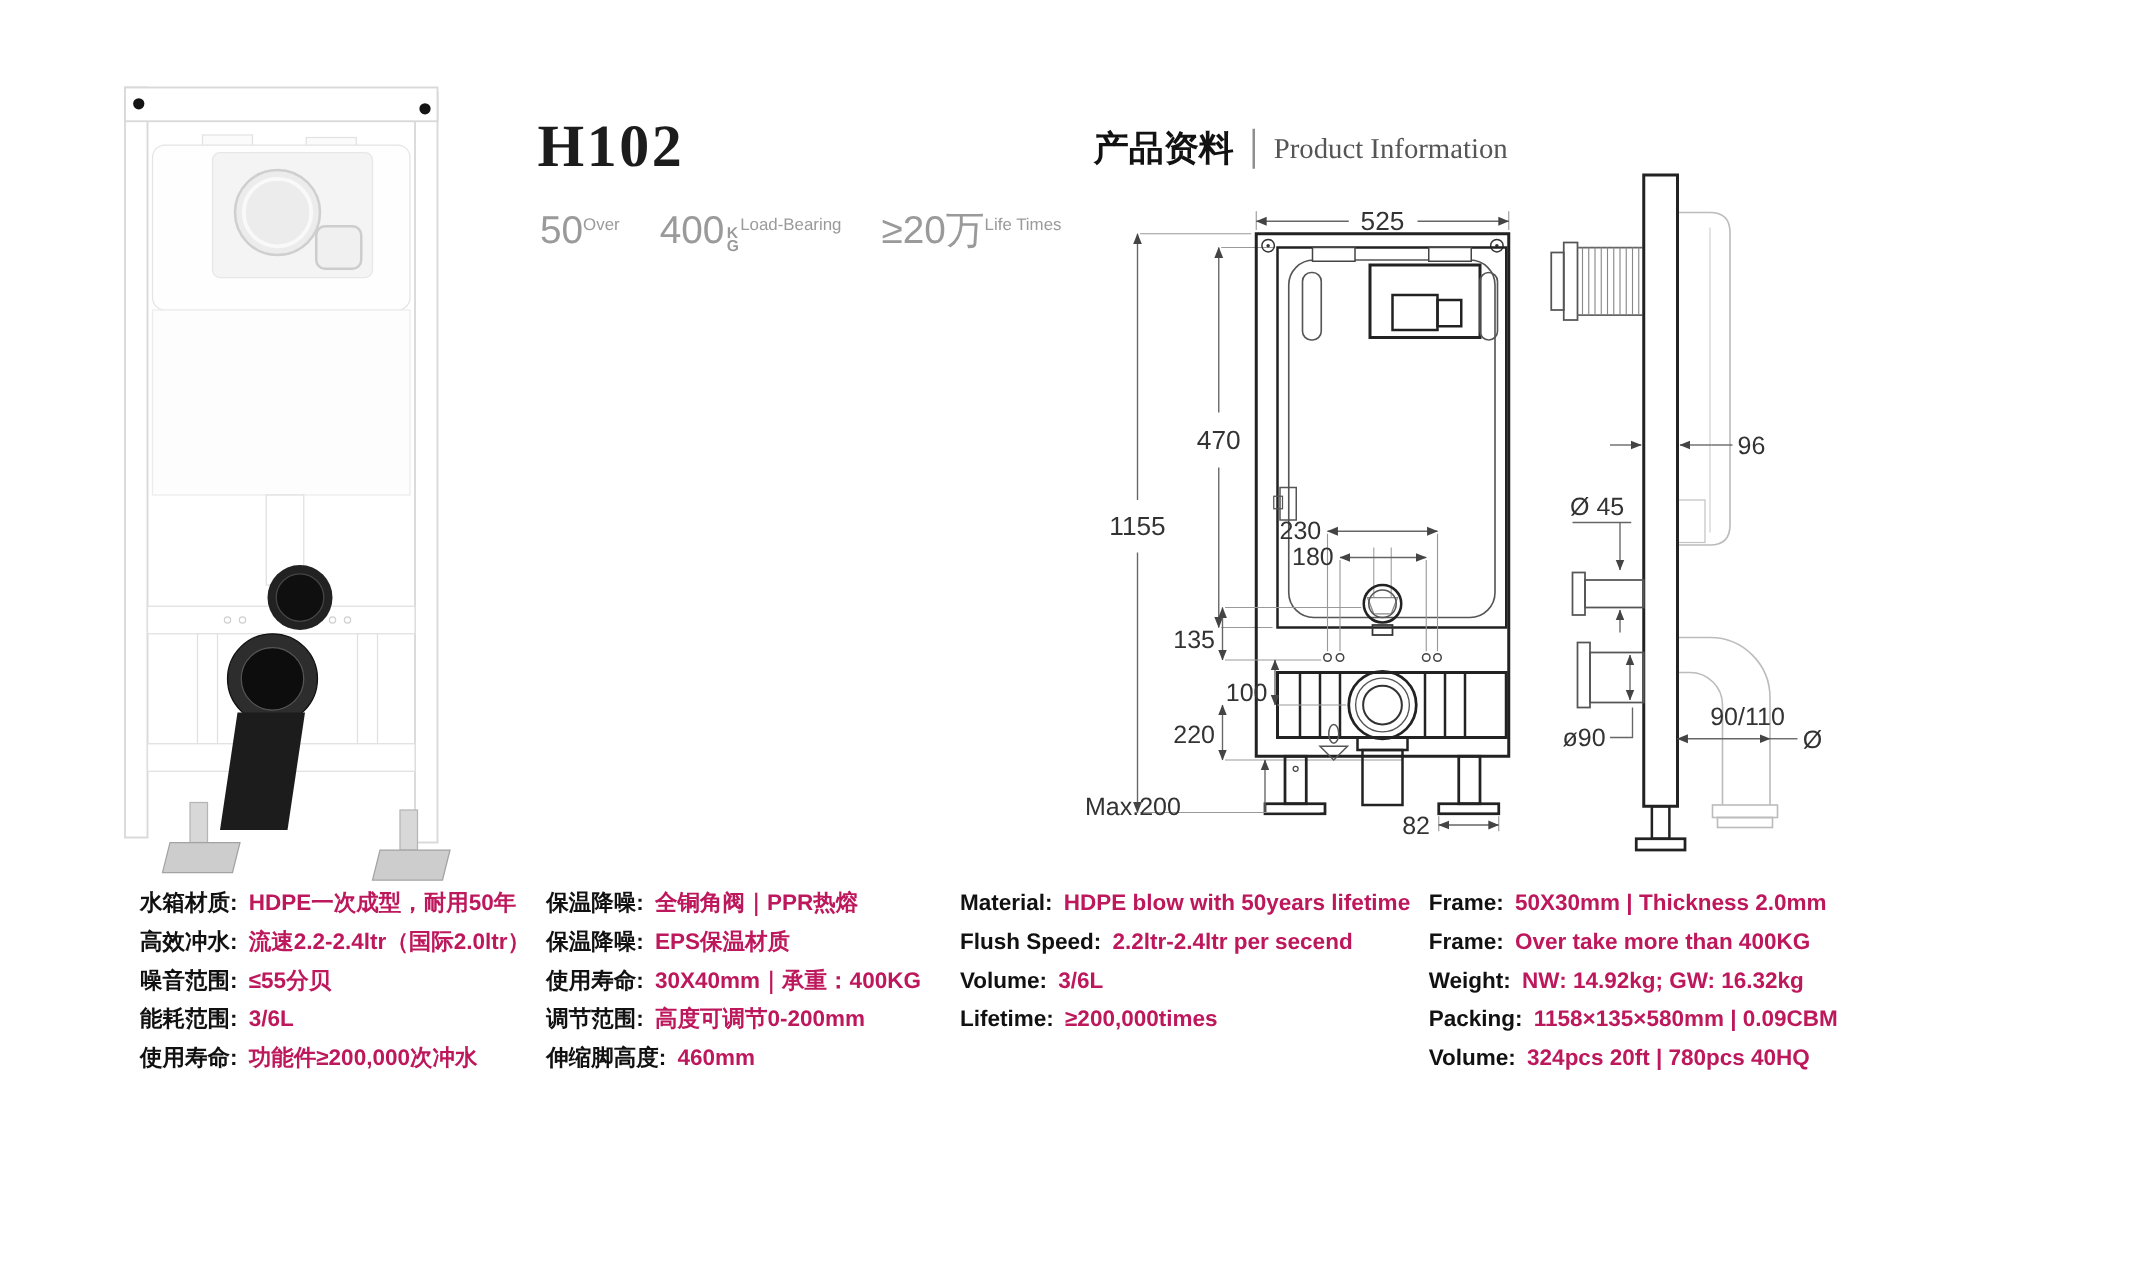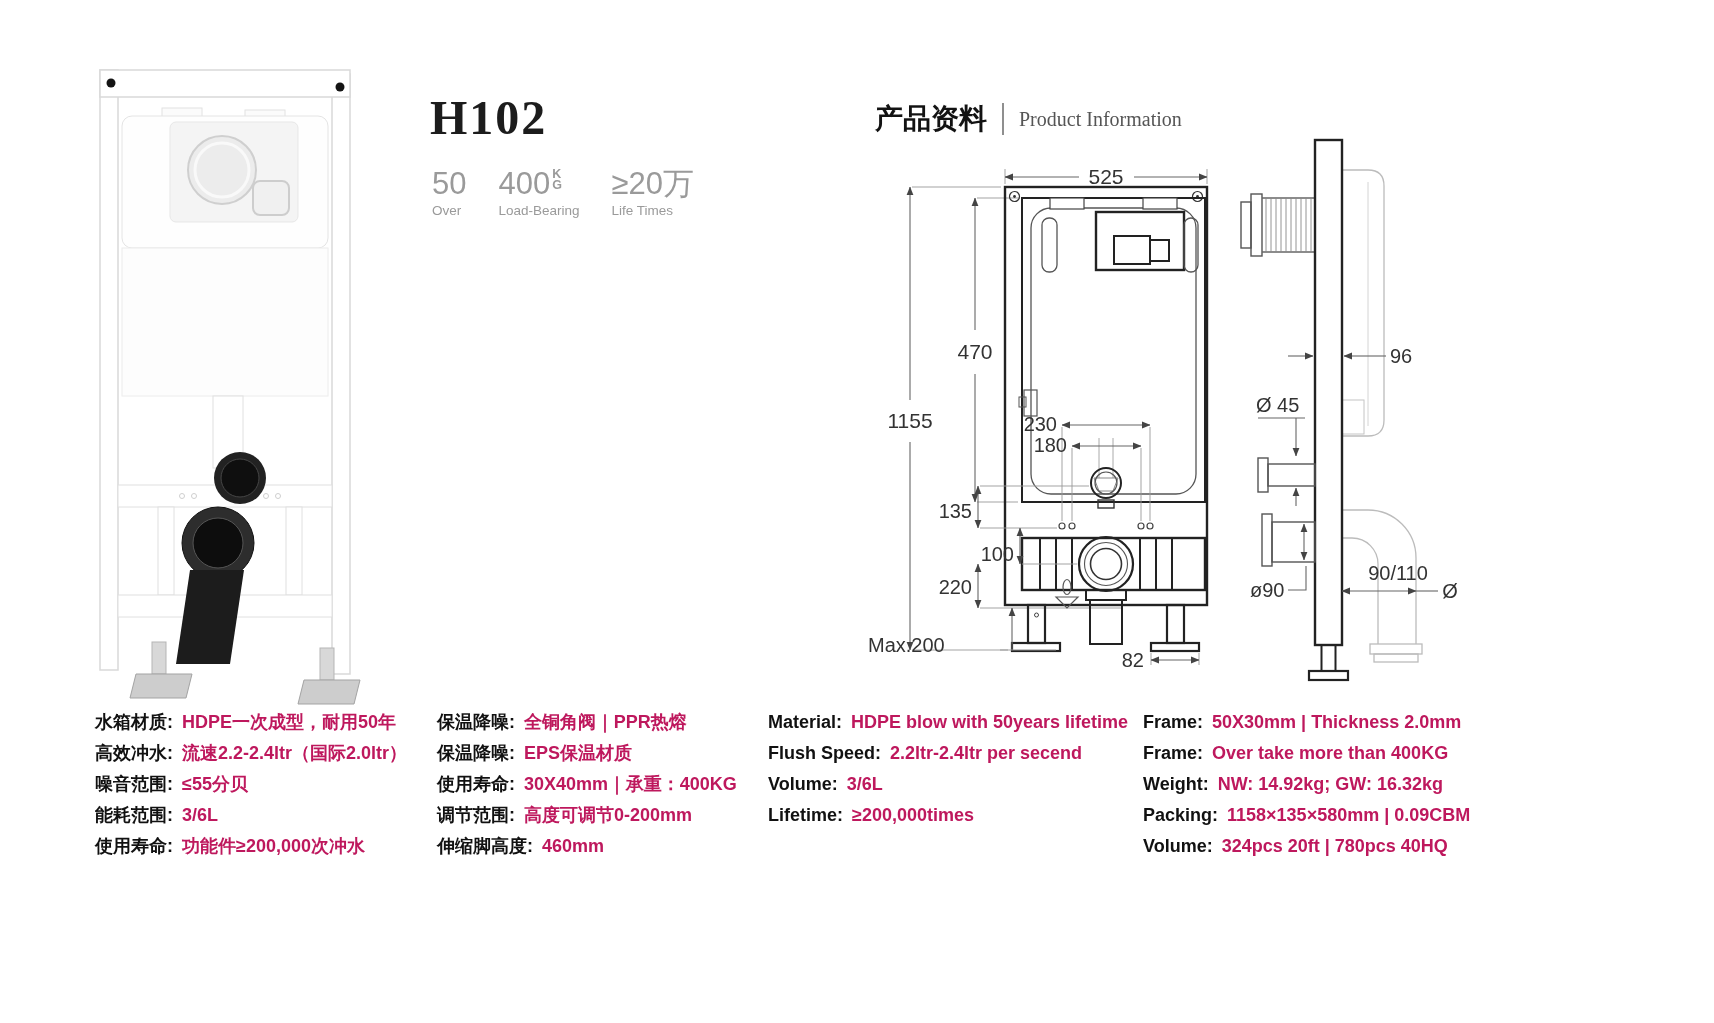--- a/index.html
+++ b/index.html
@@ -3,41 +3,41 @@
 <meta charset="utf-8">
 <style>
   html,body{margin:0;padding:0;background:#ffffff;}
   .page{position:relative;width:1714px;height:1023px;background:#fff;overflow:hidden;
         font-family:"Liberation Sans","DejaVu Sans",sans-serif;color:#1a1a1a;}
 
   
   .model{position:absolute;left:430px;top:90px;font-family:"Liberation Serif","DejaVu Serif",serif;
          font-weight:700;font-size:48px;letter-spacing:2px;color:#1c1c1c;}
   .badges{position:absolute;left:432px;top:168px;display:flex;gap:32px;color:#9a9a9a;}
-  .badge{display:flex;flex-direction:column;align-items:flex-start;}
+  .badge{display:flex;align-items:flex-start;}
   .badge-top{display:flex;align-items:flex-start;line-height:1;}
   .badge-value{font-size:31px;font-weight:500;color:#9a9a9a;line-height:1;}
   .badge-sub{font-size:12.5px;font-weight:700;color:#9a9a9a;width:0.85em;line-height:0.85;
-             word-break:break-all;margin-left:2px;margin-top:1px;}
+             word-break:break-all;margin-left:2px;margin-top:13px;}
   .badge-sub:empty{display:none;}
   .badge-label{font-size:13.5px;color:#9a9a9a;margin-top:4px;}
 
   
   .info-header{position:absolute;left:875px;top:100px;display:flex;align-items:center;gap:15px;font-family:Liberation Serif, serif;}
   .info-zh{font-size:28px;font-weight:700;color:#121212;}
   .info-divider{width:2px;height:32px;background:#8f8f8f;}
-  .info-en{font-size:20px;font-weight:400;color:#555;}
+  .info-en{font-size:23px;font-weight:400;color:#555;}
 
   
   .spec-col{position:absolute;top:712px;}
   .spec-row{display:flex;align-items:baseline;white-space:nowrap;margin-bottom:9.5px;
             font-size:18px;line-height:21.5px;}
   .spec-label{font-weight:700;color:#111;margin-right:9px;}
   .spec-value{font-weight:700;color:#be185d;}
-  .col1{left:95px;}  .col2{left:437px;}  .col3{left:768px;}  .col4{left:1143px;}
+  .col1{left:112px;}  .col2{left:437px;}  .col3{left:768px;}  .col4{left:1143px;}
 
   svg text{font-family:"Liberation Sans","DejaVu Sans",sans-serif;fill:#333;}
   .dimtxt{font-size:20px;}
   .dimtxt-lg{font-size:21px;}
 </style>
 </head>
 <body>
 
 <div class="page">
 

